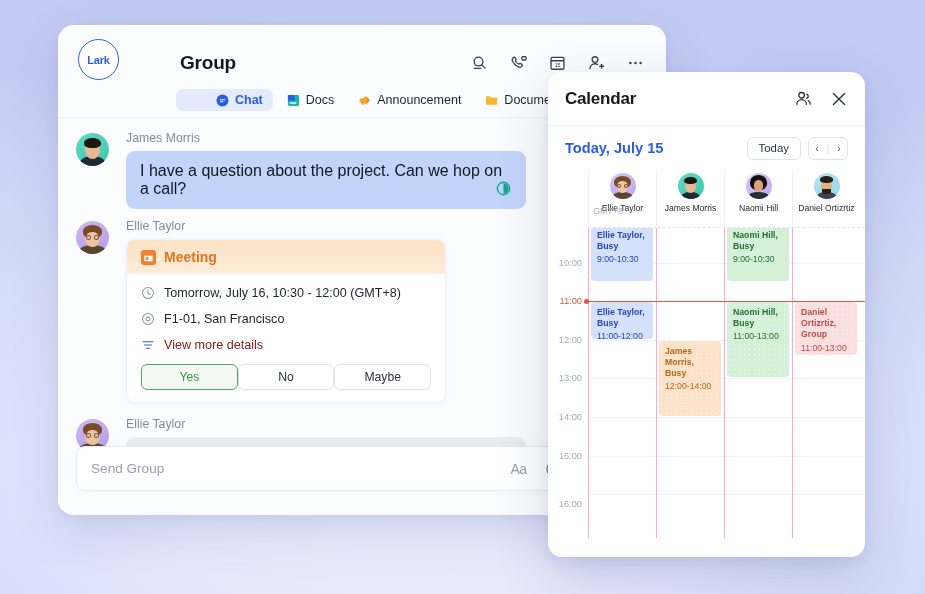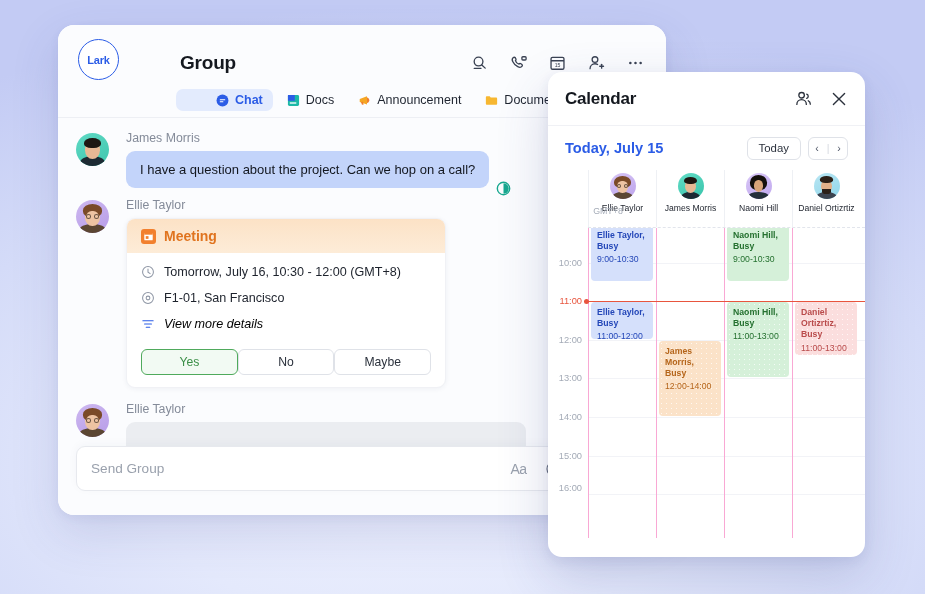--- a/index.html
+++ b/index.html
@@ -132,21 +132,21 @@
     border-radius: 50%;
     overflow: hidden;
   }
   .msg-name { font-size: 12.3px; color: #848b99; margin-bottom: 6px; }
 
   .bubble-blue {
     display: inline-block;
     background: #c3d4fa;
     border-radius: 9px;
     padding: 11px 14px;
-    font-size: 13px;
+    font-size: 16px;
     color: #13171f;
     max-width: 400px;
     position: relative;
   }
   .read-dot {
     position: absolute;
     left: 420px;
     top: 50px;
     width: 15px; height: 15px;
   }
@@ -178,21 +178,21 @@
   .meeting-body { padding: 12px 14px 12px 14px; }
   .meeting-row {
     display: flex;
     align-items: center;
     gap: 9px;
     margin-bottom: 12px;
     font-size: 12.6px;
     color: #1d222c;
   }
   .meeting-row .rico { width: 14px; height: 14px; flex: none; color: #8d95a4; display:flex;align-items:center;justify-content:center; }
-  .meeting-row.link { color: #000000; cursor: pointer; margin-bottom: 18px; font-style: italic; }
+  .meeting-row.link { color: #7f1d1d; cursor: pointer; margin-bottom: 12px; }
   .meeting-row.link .rico { color: #2b5ce6; }
 
   .rsvp { display: flex; }
   .rsvp button {
     flex: 1;
     height: 26px;
     border-radius: 6px;
     font-size: 12.2px;
     font-family: "Liberation Sans", sans-serif;
     background: #ffffff;
@@ -741,21 +741,21 @@
 
     <div class="grid">
       <div class="gutter" id="gutter">
           <div class="hour-label" style="top: -4px;">09:00</div>
           <div class="hour-label" style="top: 34.6px;">10:00</div>
           <div class="hour-label now" style="top: 73.2px;">11:00</div>
           <div class="hour-label" style="top: 111.8px;">12:00</div>
           <div class="hour-label" style="top: 150.4px;">13:00</div>
           <div class="hour-label" style="top: 189px;">14:00</div>
           <div class="hour-label" style="top: 227.6px;">15:00</div>
-          <div class="hour-label" style="top: 260px;">16:00</div>
+          <div class="hour-label" style="top: 276px;">16:00</div>
         </div>
       <div id="hourlines">
           <div class="hour-line" style="top: 34.6px;"></div>
           <div class="hour-line" style="top: 111.8px;"></div>
           <div class="hour-line" style="top: 150.4px;"></div>
           <div class="hour-line" style="top: 189px;"></div>
           <div class="hour-line" style="top: 227.6px;"></div>
           <div class="hour-line" style="top: 266.2px;"></div>
         </div>
       <div class="cols">
@@ -788,21 +788,21 @@
             <div class="event ev-green ev-hatch" style="top: 74.2px; height: 75.2px;">
               <div class="ev-name">Naomi Hill,</div>
               <div class="ev-name" style="white-space: pre-line;">Busy</div>
               <div class="ev-time">11:00-13:00</div>
             </div>
           </div>
         <div class="col" id="col3">
             <div class="event ev-pink ev-hatch" style="top: 74.2px; height: 53px;">
               <div class="ev-name">Daniel</div>
               <div class="ev-name" style="white-space: pre-line;">Ortizrtiz,
-Busy</div>
+Group</div>
               <div class="ev-time">11:00-13:00</div>
             </div>
           </div>
       </div>
       <div class="now-line" id="nowline" style="top: 73.2px;"></div>
     </div>
   </div>
 </div>
 
 </body></html>

